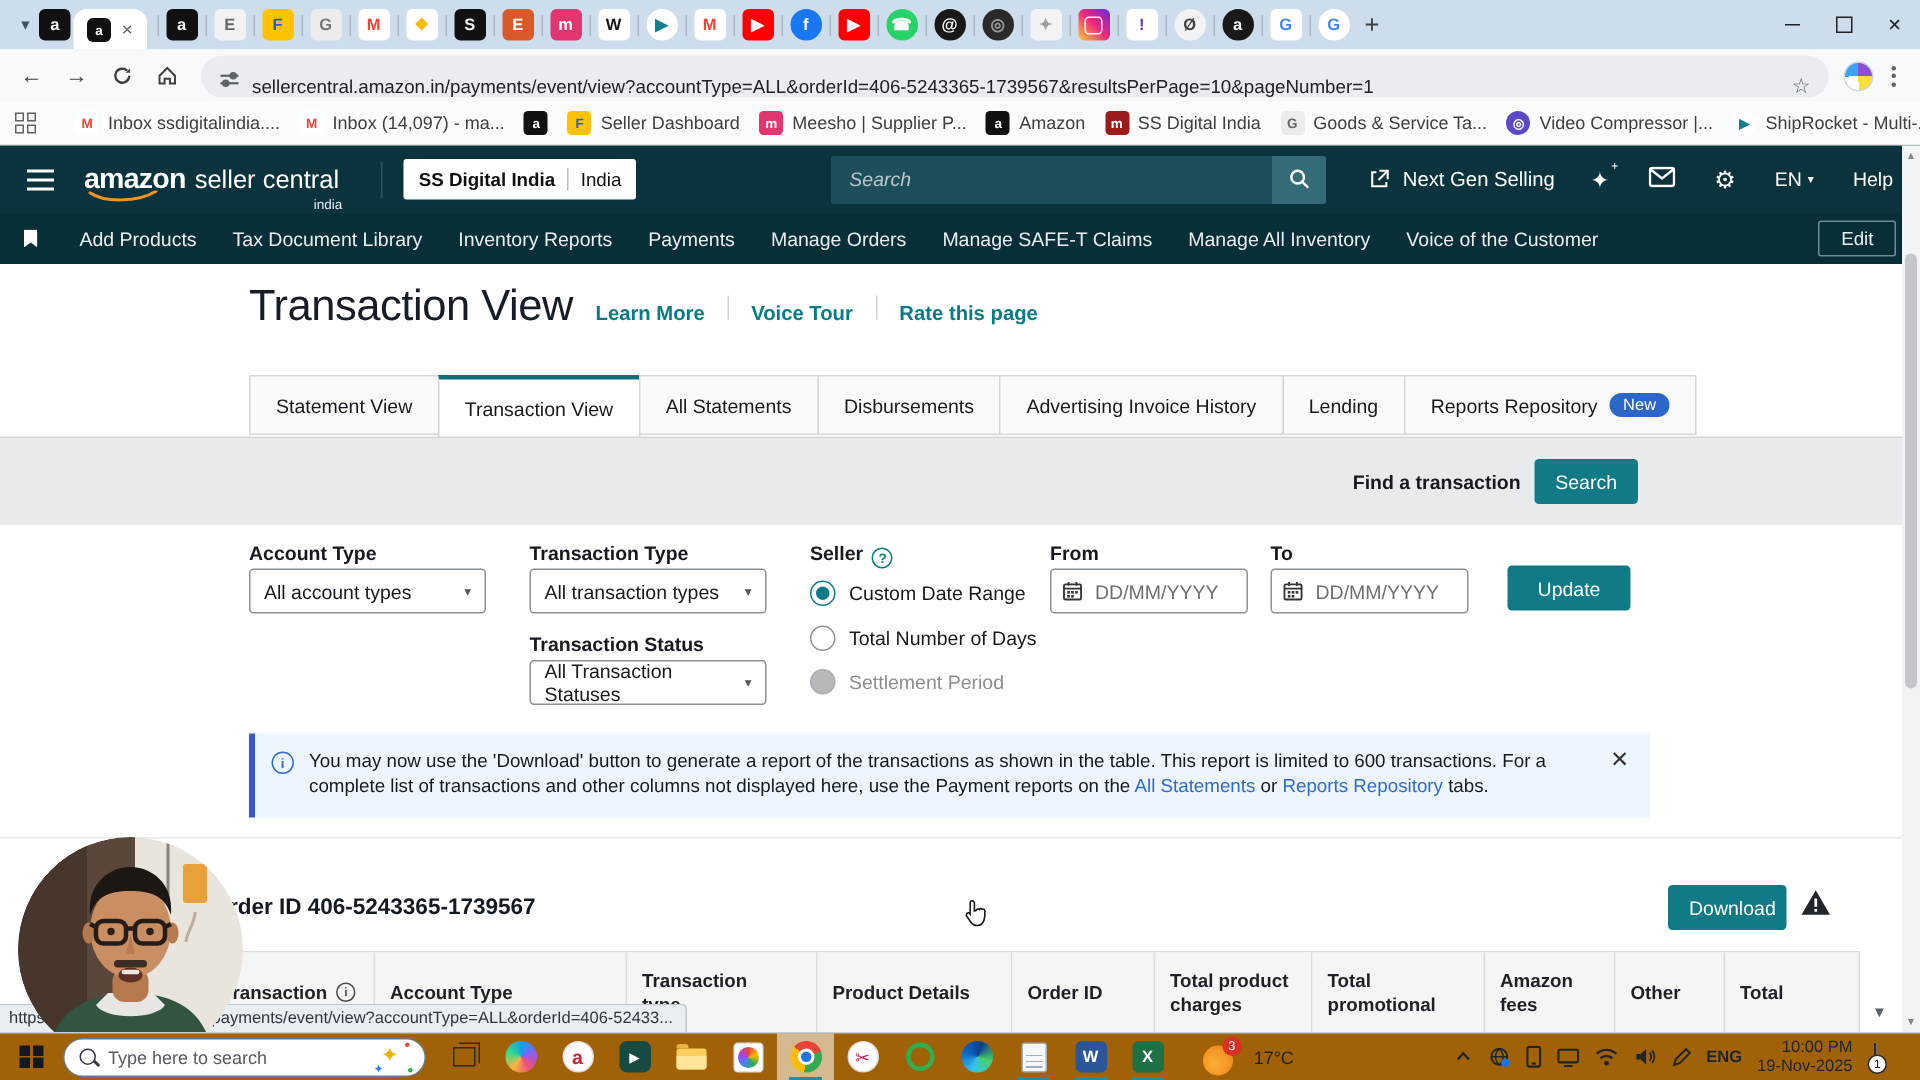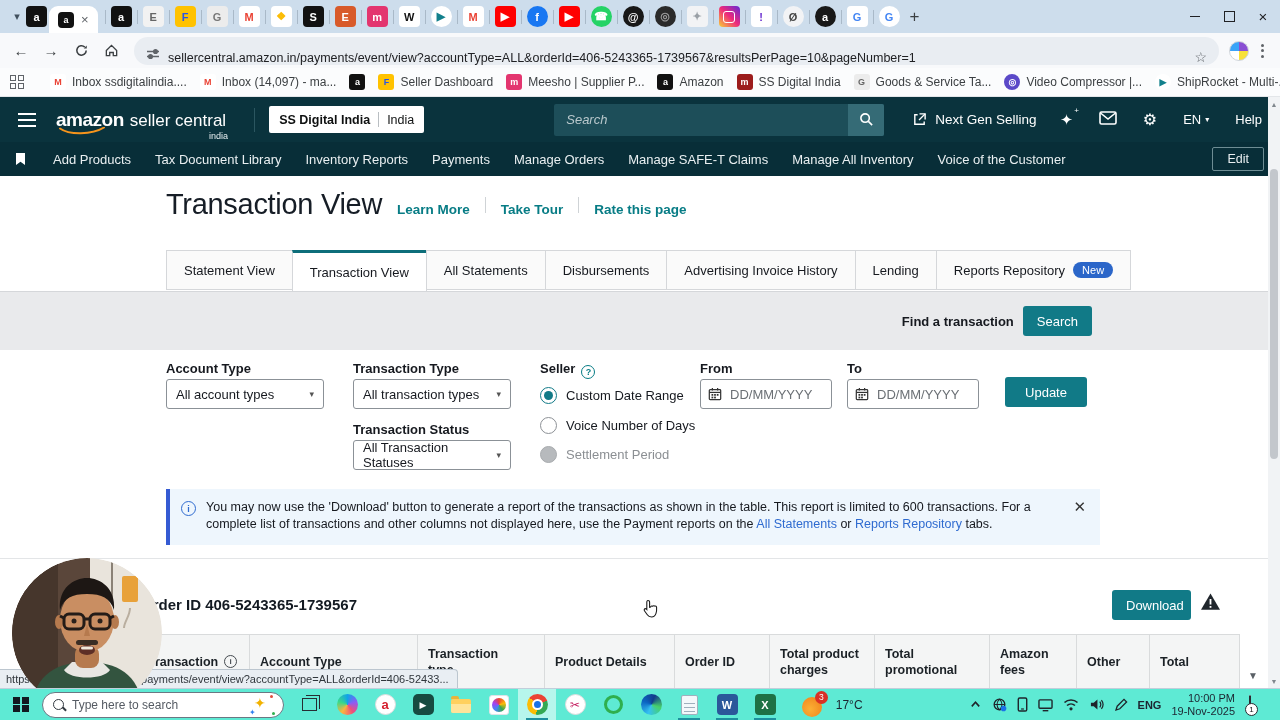--- a/index.html
+++ b/index.html
@@ -128,21 +128,21 @@
   .sb-thumb { position:absolute; top:72px; left:2px; width:8px; height:290px; background:#c3c7cc; border-radius:4px; }
   .sb-arrow.down { position:absolute; bottom:0; }
 
   
   .webcam { position:absolute; top:558px; left:12px; width:150px; height:150px; border-radius:50%; overflow:hidden; z-index:5; }
 
   
   .cursor { position:absolute; top:599px; left:643px; z-index:7; }
 
   
-  .taskbar { position:absolute; top:688px; left:0; width:1280px; height:32px; background:#5eead4; border-top:1px solid #c2cedb; display:flex; align-items:center; padding:0 6px; z-index:10; }
+  .taskbar { position:absolute; top:688px; left:0; width:1280px; height:32px; background:#a16207; border-top:1px solid #c2cedb; display:flex; align-items:center; padding:0 6px; z-index:10; }
   .tk-start { width:30px; height:32px; display:flex; align-items:center; justify-content:center; }
   .tk-start .g { display:grid; grid-template-columns:7px 7px; grid-gap:1.5px; }
   .tk-start .g i { width:7px; height:7px; background:#121920; }
   .tk-search { width:242px; height:26px; background:#fff; border:1px solid #6b7783; border-radius:13px; display:flex; align-items:center; gap:8px; padding:0 10px; margin:0 6px; }
   .mag { width:11px; height:11px; border:1.6px solid #333a41; border-radius:50%; position:relative; flex:0 0 auto; }
   .mag::after { content:""; position:absolute; width:5px; height:1.6px; background:#333a41; transform:rotate(45deg); right:-4px; bottom:-1px; }
   .tk-search .ph { flex:1; font-size:12px; color:#555b63; white-space:nowrap; }
   .tk-spark { position:relative; width:22px; height:20px; flex:0 0 auto; }
   .tk-spark .s1 { position:absolute; left:3px; top:0; color:#f2b200; font-size:14px; }
   .tk-spark .s2 { position:absolute; left:-2px; bottom:-2px; color:#2d7ff0; font-size:8px; }
@@ -408,21 +408,21 @@
       <span class="nav-item">Manage All Inventory</span>
       <span class="nav-item">Voice of the Customer</span>
     </span>
   <span class="edit-btn">Edit</span>
 </div>
 
 <div class="pg-title-row">
   <span class="pg-title">Transaction View</span>
   <span class="pg-link">Learn More</span>
   <span class="pg-link-div"></span>
-  <span class="pg-link">Take Tour</span>
+  <span class="pg-link">Voice Tour</span>
   <span class="pg-link-div"></span>
   <span class="pg-link">Rate this page</span>
 </div>
 
 <div class="pg-tabs">
     <div class="ptab">
       <span>Statement View</span>
     </div>
     <div class="ptab active">
       <span>Transaction View</span>
@@ -472,21 +472,21 @@
 <span class="flt-label" style="left:540px;top:361px">
   <span>Seller</span><span class="q-ic">?</span>
 </span>
 <div id="radio-group">
     <div class="radio-row" style="top: 387px;">
       <span class="rad selected"></span>
       <span>Custom Date Range</span>
     </div>
     <div class="radio-row" style="top: 417px;">
       <span class="rad unselected"></span>
-      <span>Voice Number of Days</span>
+      <span>Total Number of Days</span>
     </div>
     <div class="radio-row disabled" style="top: 446px;">
       <span class="rad disabled"></span>
       <span>Settlement Period</span>
     </div>
   </div>
 
 <span class="flt-label" style="left:700px;top:361px">From</span>
 <div class="date-box" style="left:700px;top:379px">
   <svg width="14" height="14" viewBox="0 0 16 16">

